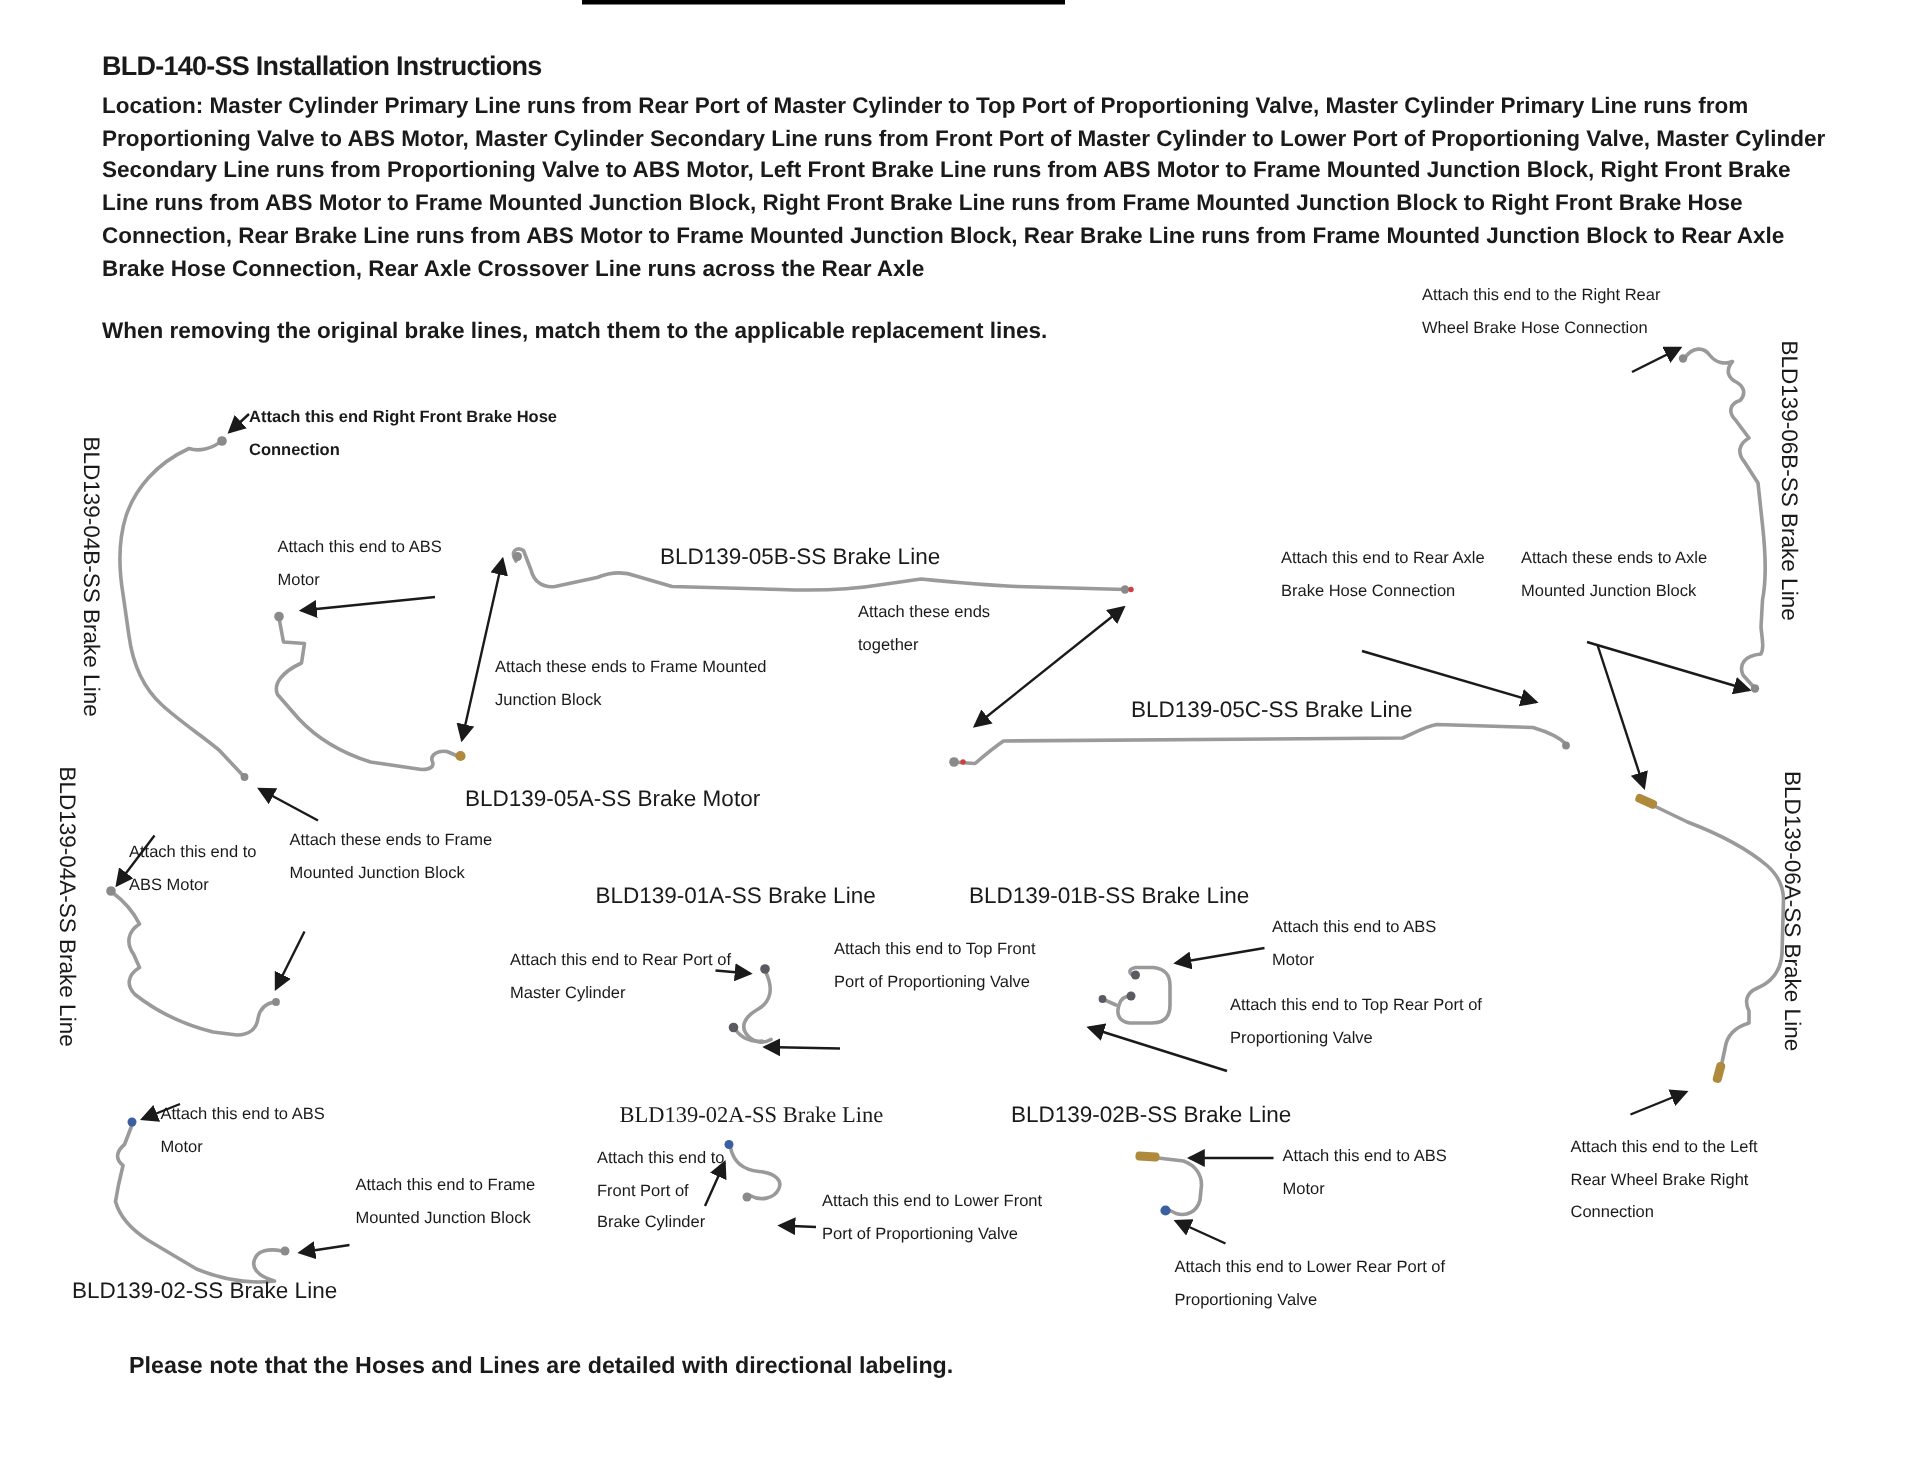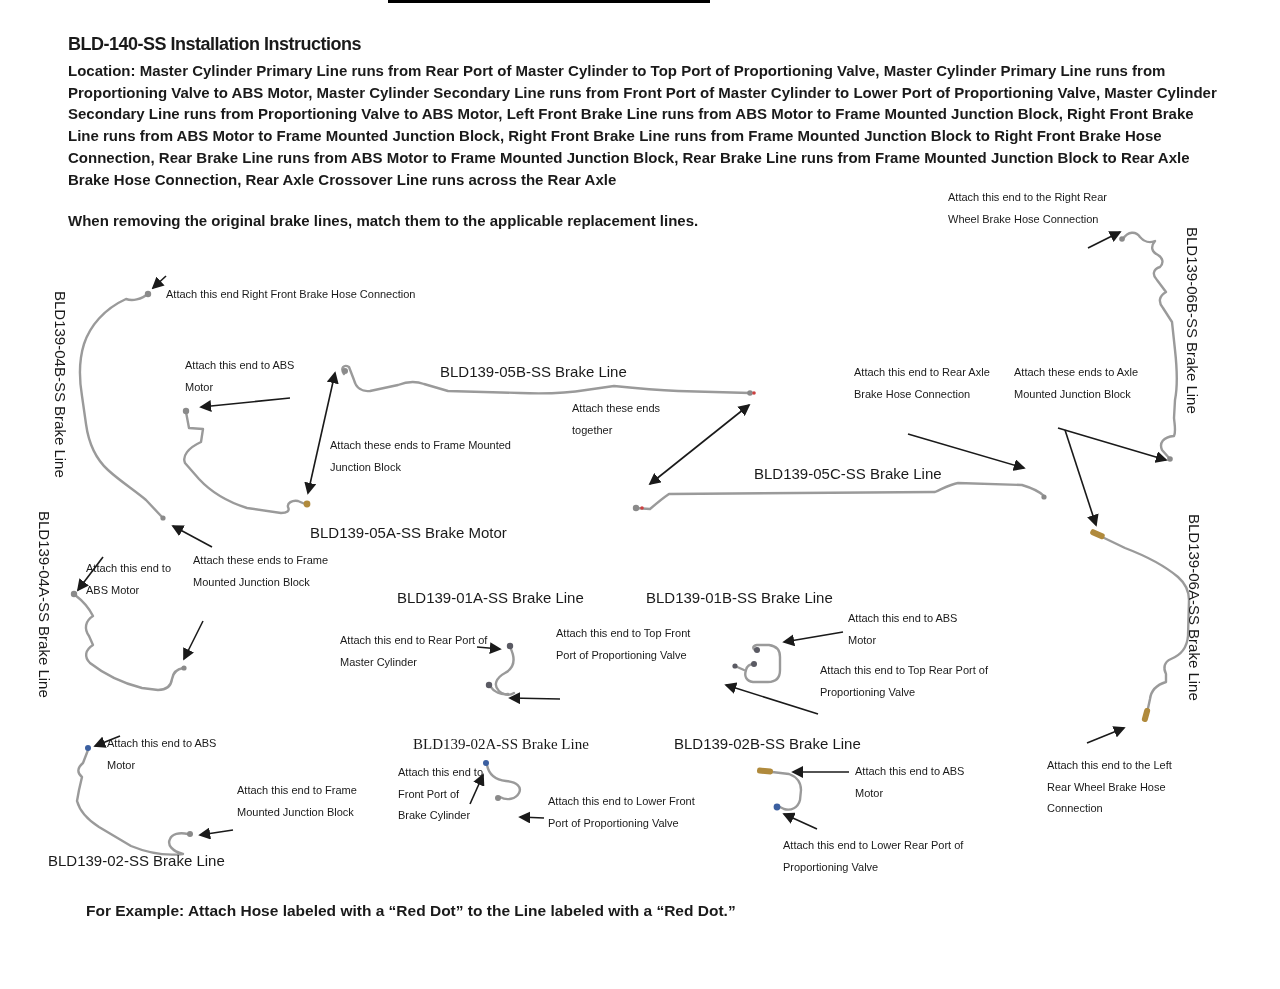--- a/index.html
+++ b/index.html
@@ -14,21 +14,21 @@
   #location-paragraph{left:68px;top:60px;width:1150px;font-size:15px;font-weight:bold;line-height:21.7px;}
   #removal-note{left:68px;top:212px;font-size:15px;font-weight:bold;white-space:nowrap;}
   #diagram-svg{left:0;top:0;width:1280px;height:989px;}
 
   .lbl{position:absolute;font-size:11px;line-height:21.5px;color:#1a1a1a;}
   .plbl{position:absolute;font-size:15px;line-height:20px;color:#1a1a1a;white-space:nowrap;}
   .vlbl{position:absolute;font-size:15px;color:#1a1a1a;white-space:nowrap;
         transform:rotate(90deg);transform-origin:0 0;}
 
   #co-right-rear-hose{left:948px;top:187px;width:178px;}
-  #co-right-front-hose{left:166px;top:284px;width:252px;}
+  #co-right-front-hose{left:166px;top:268px;width:252px;font-weight:bold;}
   #co-abs-05b{left:185px;top:355px;width:122px;}
   #co-ends-together{left:572px;top:398px;width:106px;}
   #co-rear-axle-hose{left:854px;top:362px;width:138px;}
   #co-axle-junction{left:1014px;top:362px;width:140px;}
   #co-frame-junction-05{left:330px;top:435px;width:212px;}
   #co-abs-04a{left:86px;top:558px;width:92px;}
   #co-frame-junction-04{left:193px;top:550px;width:162px;}
   #co-rear-port-mc{left:340px;top:630px;width:148px;}
   #co-top-front-port{left:556px;top:623px;width:138px;}
   #co-abs-01b{left:848px;top:608px;width:122px;}
@@ -160,31 +160,31 @@
 <div class="lbl" id="co-rear-port-mc">Attach this end to Rear Port of Master Cylinder</div>
 <div class="lbl" id="co-top-front-port">Attach this end to Top Front Port of Proportioning Valve</div>
 <div class="lbl" id="co-abs-01b">Attach this end to ABS Motor</div>
 <div class="lbl" id="co-top-rear-port">Attach this end to Top Rear Port of Proportioning Valve</div>
 <div class="lbl" id="co-abs-03">Attach this end to ABS Motor</div>
 <div class="lbl" id="co-frame-junction-03">Attach this end to Frame Mounted Junction Block</div>
 <div class="lbl" id="co-front-port-mc">Attach this end to Front Port of Brake Cylinder</div>
 <div class="lbl" id="co-lower-front-port">Attach this end to Lower Front Port of Proportioning Valve</div>
 <div class="lbl" id="co-abs-02b">Attach this end to ABS Motor</div>
 <div class="lbl" id="co-lower-rear-port">Attach this end to Lower Rear Port of Proportioning Valve</div>
-<div class="lbl" id="co-left-rear-hose">Attach this end to the Left Rear Wheel Brake Hose Connection</div>
+<div class="lbl" id="co-left-rear-hose">Attach this end to the Left Rear Wheel Brake Right Connection</div>
 
 <div class="plbl" id="pl-05b">BLD139-05B-SS Brake Line</div>
 <div class="plbl" id="pl-05c">BLD139-05C-SS Brake Line</div>
 <div class="plbl" id="pl-05a">BLD139-05A-SS Brake Motor</div>
 <div class="plbl" id="pl-01a">BLD139-01A-SS Brake Line</div>
 <div class="plbl" id="pl-01b">BLD139-01B-SS Brake Line</div>
 <div class="plbl" id="pl-02a">BLD139-02A-SS Brake Line</div>
 <div class="plbl" id="pl-02b">BLD139-02B-SS Brake Line</div>
 <div class="plbl" id="pl-03">BLD139-02-SS Brake Line</div>
 
 <div class="vlbl" id="vl-06b">BLD139-06B-SS Brake Line</div>
 <div class="vlbl" id="vl-06a">BLD139-06A-SS Brake Line</div>
 <div class="vlbl" id="vl-04b">BLD139-04B-SS Brake Line</div>
 <div class="vlbl" id="vl-04a">BLD139-04A-SS Brake Line</div>
 
 <div class="abs" id="footer-note">
-  <div>For Example: Attach Hose labeled with a “Red Dot” to the Line labeled with a “Red Dot.”</div>
+  <div>Please note that the Hoses and Lines are detailed with directional labeling.</div>
 </div>
 
 </body></html>

